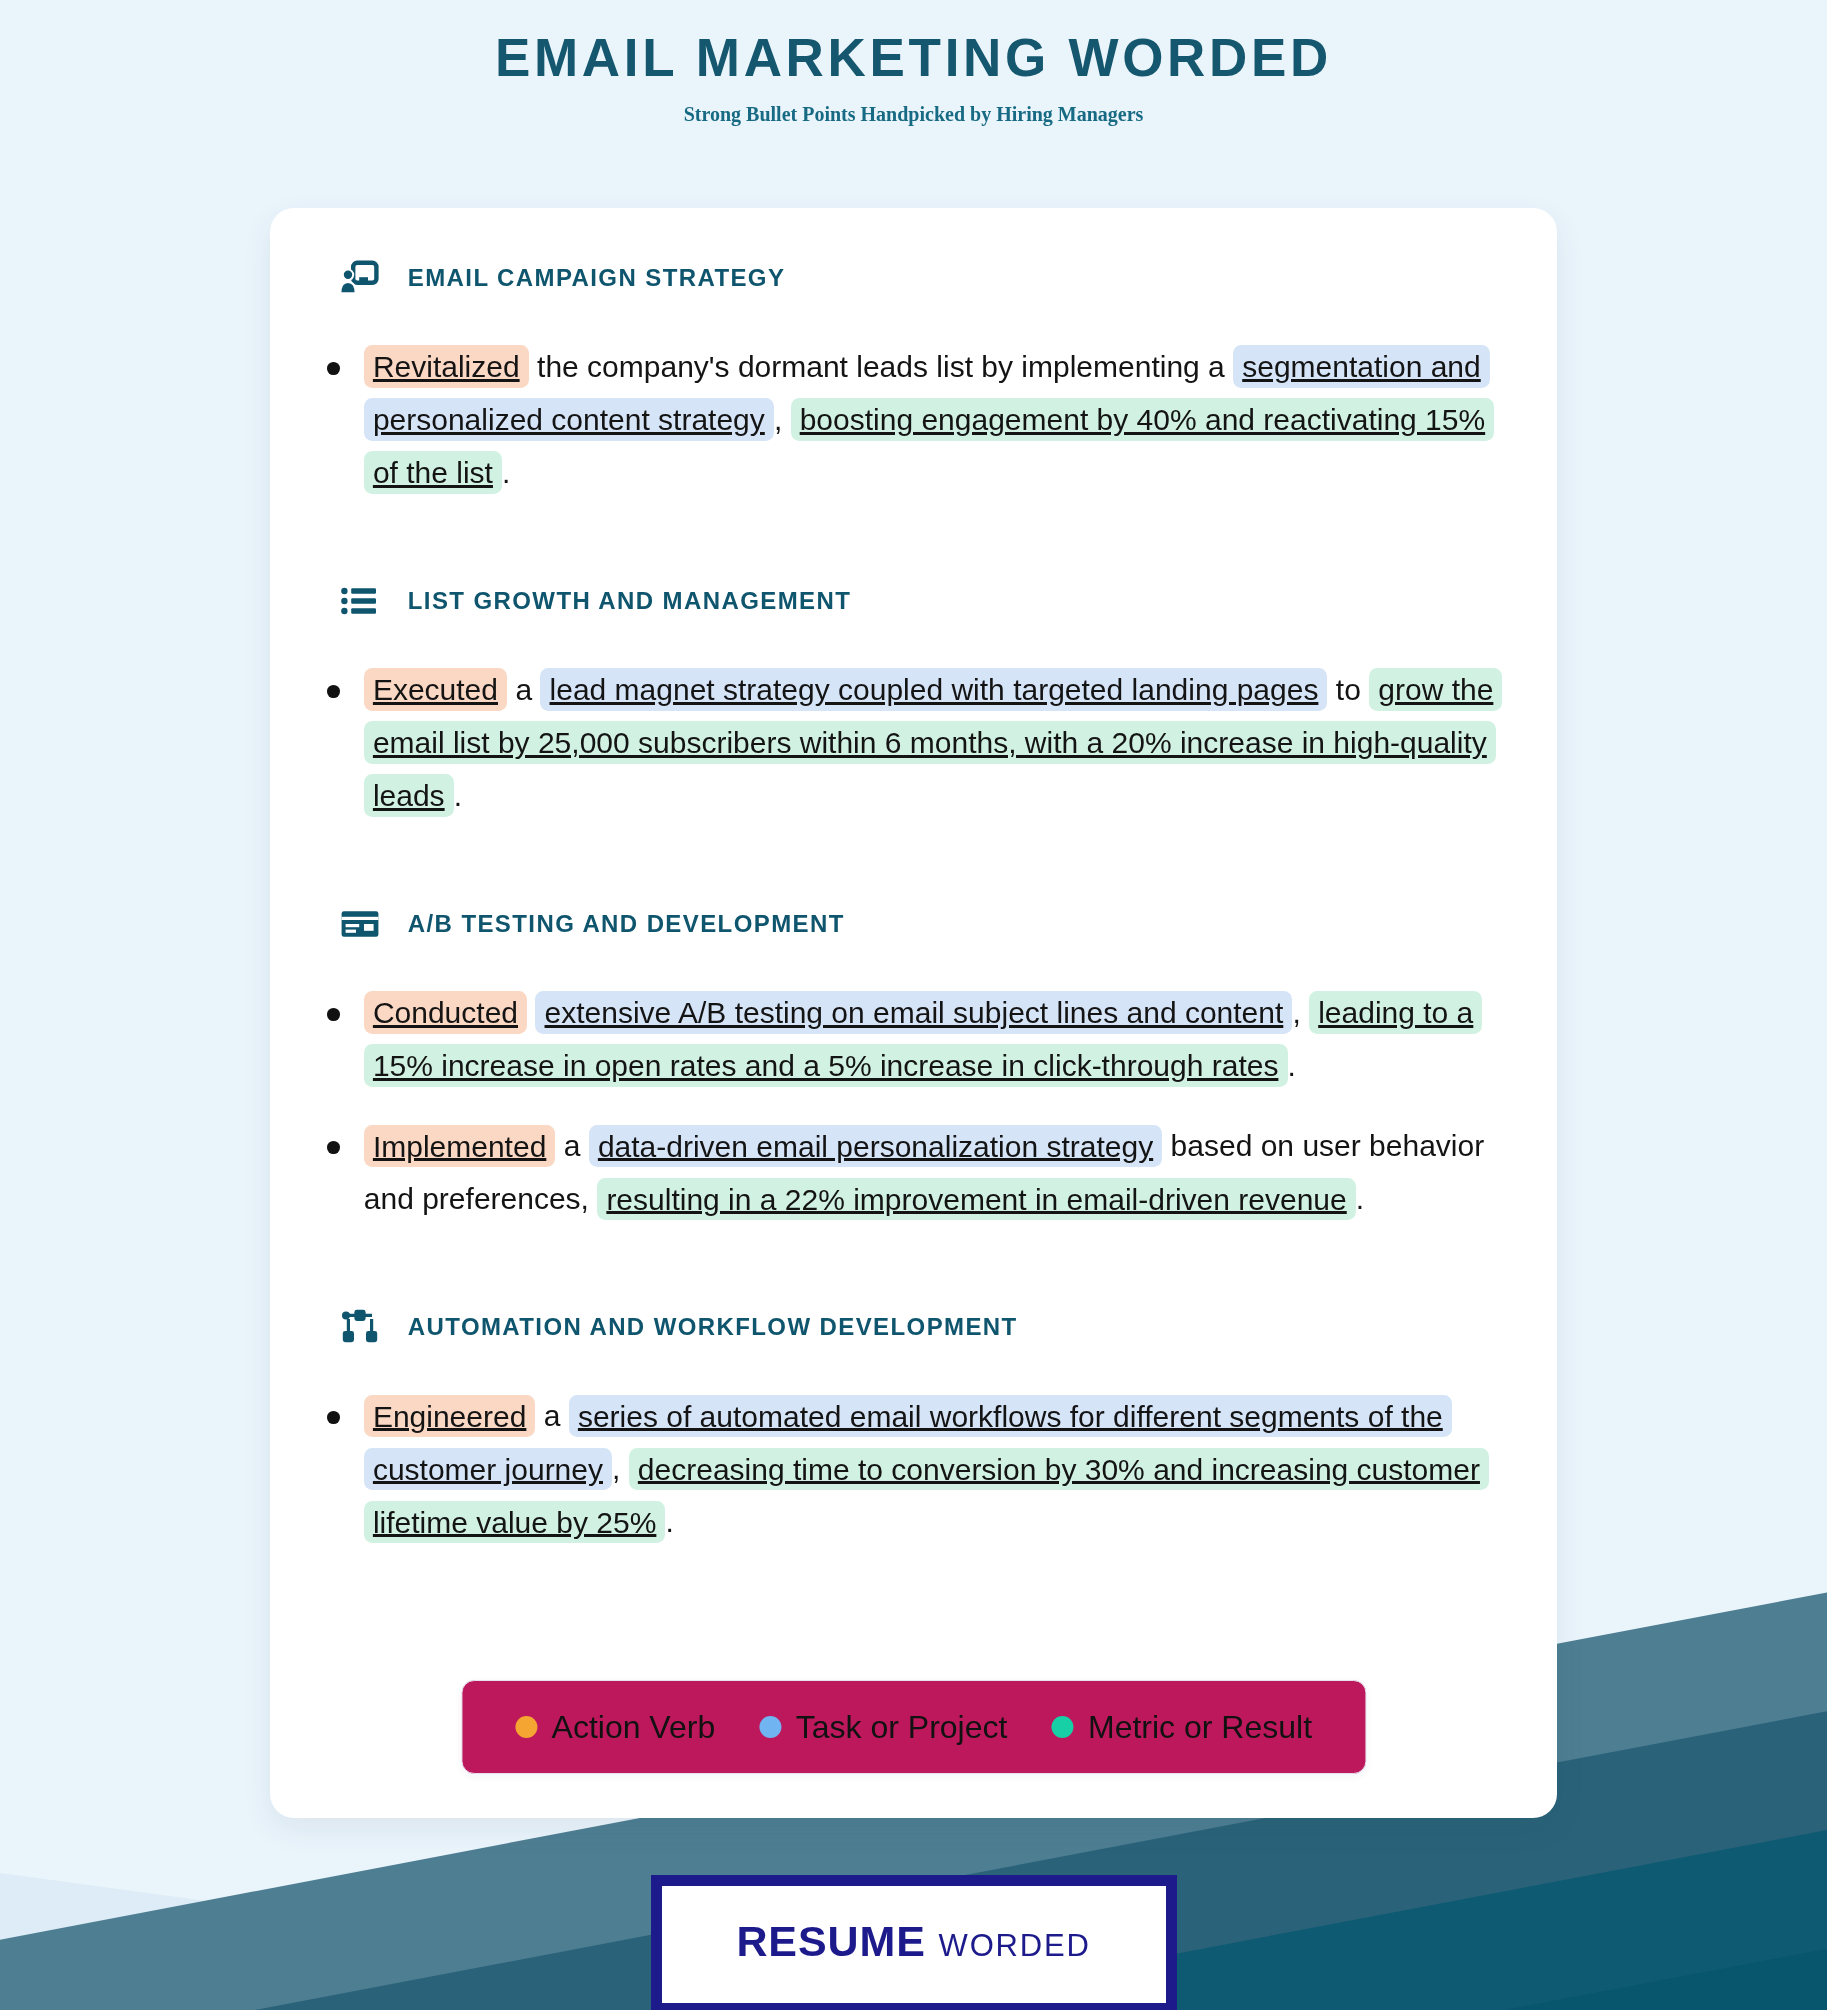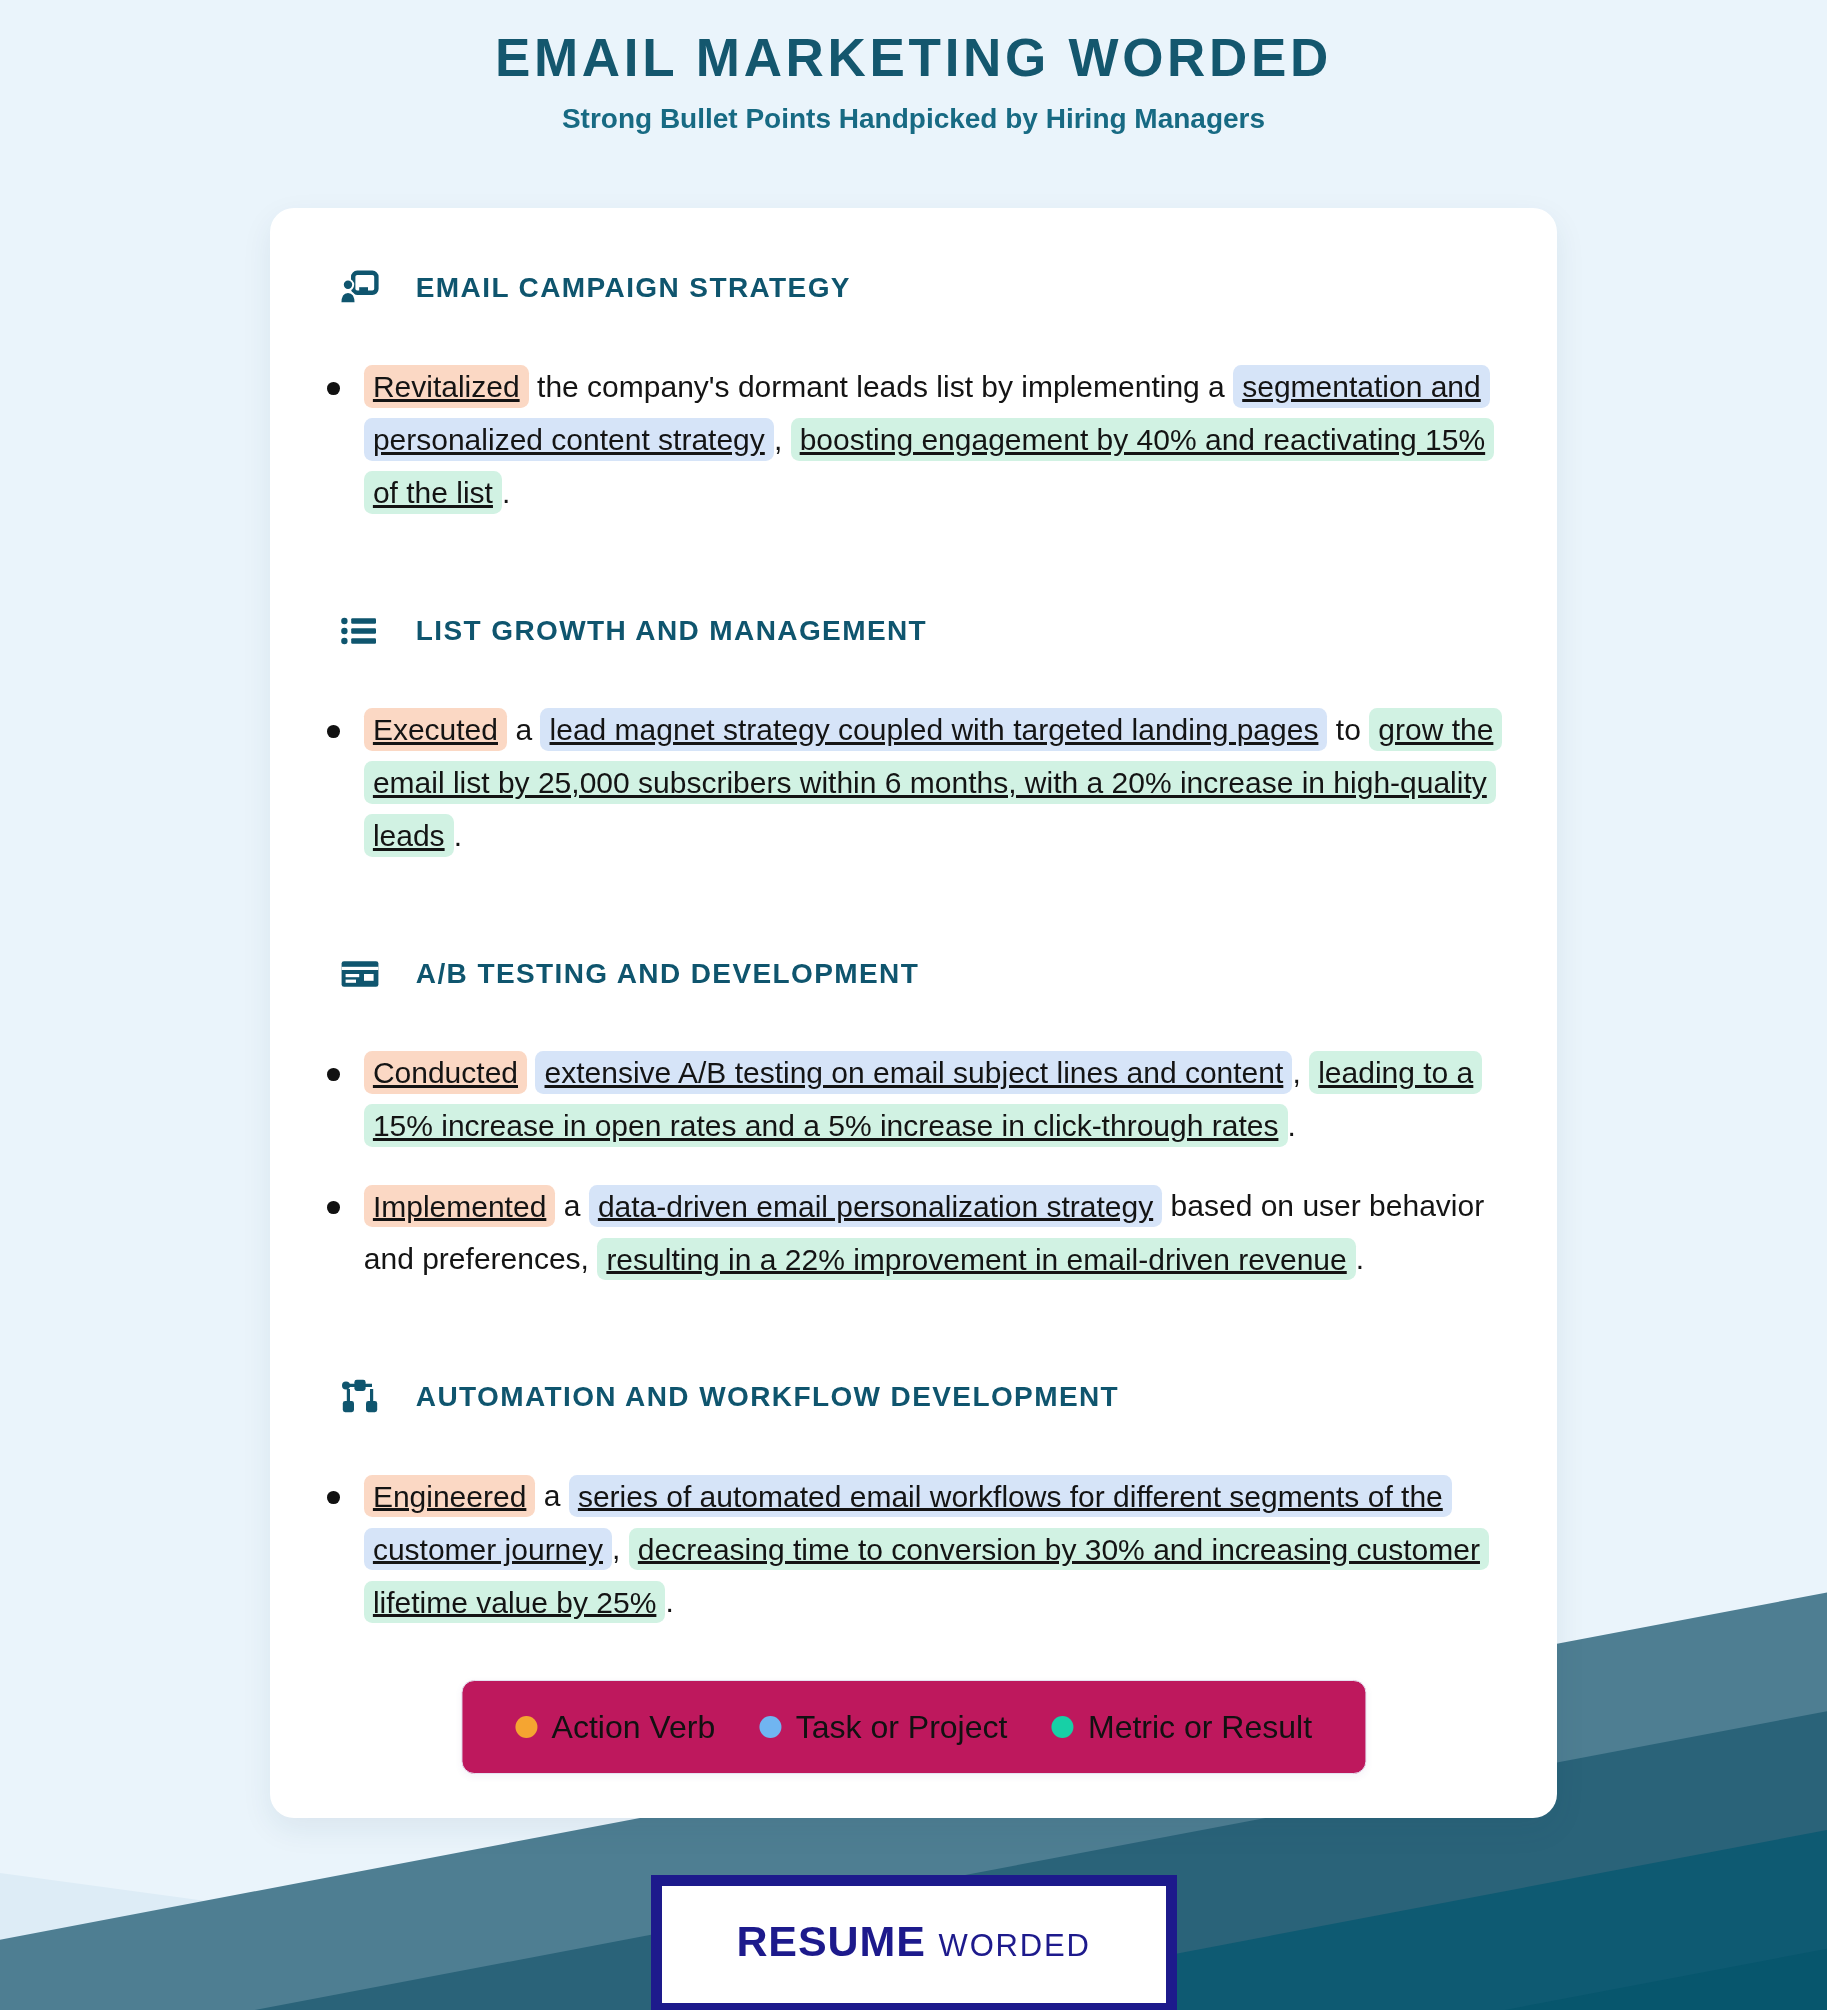--- a/index.html
+++ b/index.html
@@ -3,33 +3,33 @@
 <meta charset="utf-8">
 <style>
   html,body{margin:0;padding:0;}
   body{font-family:"Liberation Sans", sans-serif; background:#eaf4fb;}
   .page{position:relative; width:1827px; height:2010px; overflow:hidden; background:var(--background,#eaf4fb);}
   .bg-stripes{position:absolute; inset:0; width:1827px; height:2010px; display:block;}
 
   
   .page-header{position:relative; text-align:center; padding-top:27.4px;}
   .page-title{margin:0; font-size:53px; font-weight:700; letter-spacing:3.7px; color:var(--title,#14576e);}
-  .page-subtitle{margin:14.6px 0 0 0; font-size:28px; font-weight:700; color:var(--subtitle,#176a83);}
+  .page-subtitle{margin:14.6px 0 0 0; font-size:20px; font-weight:700; color:var(--subtitle,#176a83);font-family:Liberation Serif, serif;}
 
   
   .card{position:absolute; left:270px; top:208px; width:1287px; height:1610px; background:var(--card,#fff);
         border-radius:24px; box-shadow:0 11px 31px rgba(20,60,90,.08); box-sizing:border-box; padding:48px 57px 55px;}
 
   
   .section{margin-top:80px;}
   .section:first-child{margin-top:0;}
   .sec-head{display:flex; align-items:center; gap:20px; margin-left:12.8px;}
   .sec-icon{width:40px; height:40px; color:var(--section-heading,#0f556e); flex:none; display:inline-flex;}
   .sec-icon svg{width:100%; height:100%; fill:currentColor;}
-  .sec-title{margin:16px; font-size:28px; font-weight:700; letter-spacing:1.4px; color:var(--section-heading,#0f556e);}
+  .sec-title{margin:8px; font-size:24px; font-weight:700; letter-spacing:1.4px; color:var(--section-heading,#0f556e);}
   .bullets{list-style:none; margin:40px 0 0 0; padding:0;}
   .bullet{display:flex; gap:24px; margin-bottom:27.4px;}
   .marker{width:12.8px; height:12.8px; border-radius:50%; background:#111; flex:none; margin-top:22px;}
   .bullet-text{margin:0; font-size:30px; line-height:53px; color:var(--body-text,#141414); flex:1;}
   .hl{border-radius:8.2px; padding:4.6px 9.1px; box-decoration-break:clone;text-decoration:underline; -webkit-box-decoration-break:clone;}
   .hl-verb{background:var(--hl-verb,#fbd8c4);}
   .hl-task{background:var(--hl-task,#d6e4f8);}
   .hl-metric{background:var(--hl-metric,#d1f2e3);}
 
   

